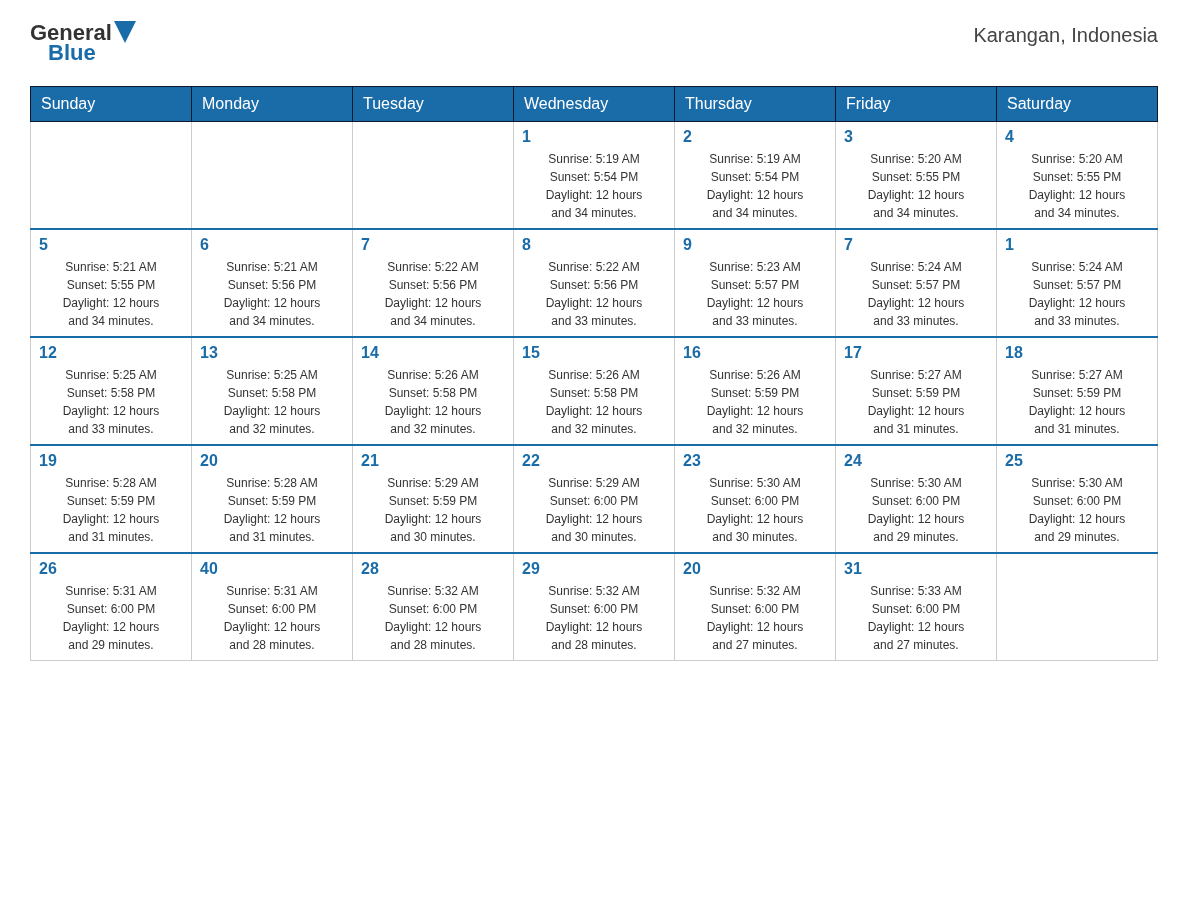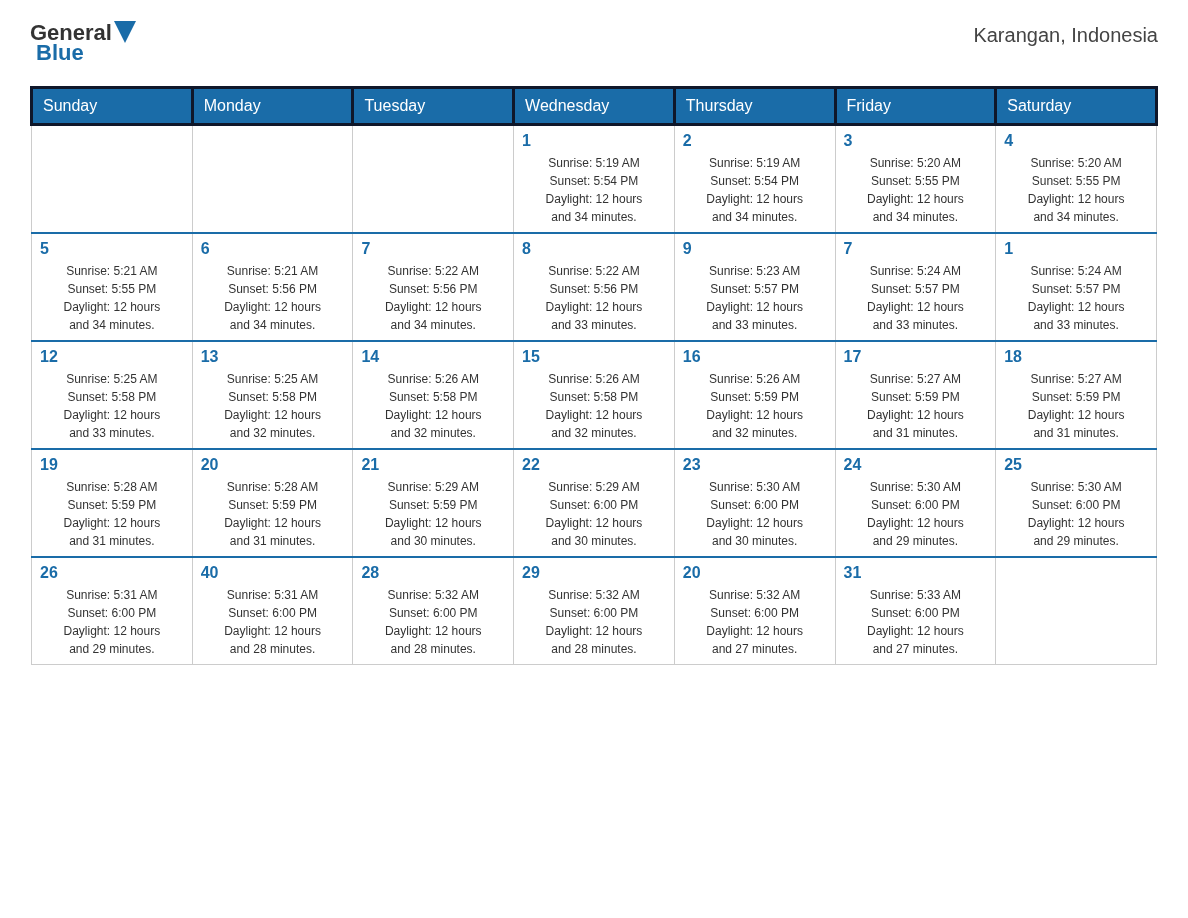--- a/index.html
+++ b/index.html
@@ -48,21 +48,21 @@
       width: 100%;
       border-collapse: collapse;
     }
     .calendar th {
       background-color: #1a6ca8;
       color: #fff;
       font-size: 16px;
       font-weight: normal;
       padding: 8px 10px;
       text-align: left;
-      border: 3px solid #0f172a;
+      border: 1px solid #0f172a;
     }
     .calendar td {
       vertical-align: top;
       border: 1px solid #ccc;
       padding: 6px 8px;
       width: 14.28%;
       min-height: 100px;
       font-size: 13px;
       color: #333;
     }
@@ -94,21 +94,21 @@
 
 <div class="header">
   <div class="logo">
     <div style="display:flex; flex-direction:column; align-items:flex-start;">
       <div style="display:flex; align-items:center;">
         <span class="logo-text-general">General</span>
         <svg width="22" height="22" viewBox="0 0 22 22" style="margin-left:2px; margin-top:-2px;">
           <polygon points="0,0 22,0 11,22" fill="#1a6ca8"></polygon>
         </svg>
       </div>
-      <span class="logo-text-blue" style="margin-top:-6px; margin-left:6px;">Blue</span>
+      <span class="logo-text-blue" style="margin-top:-6px; margin-left:18px;">Blue</span>
     </div>
   </div>
   <div class="title-block">
     <div class="location">Karangan, Indonesia</div>
   </div>
 </div>
 
 <table class="calendar">
   <thead>
     <tr>

